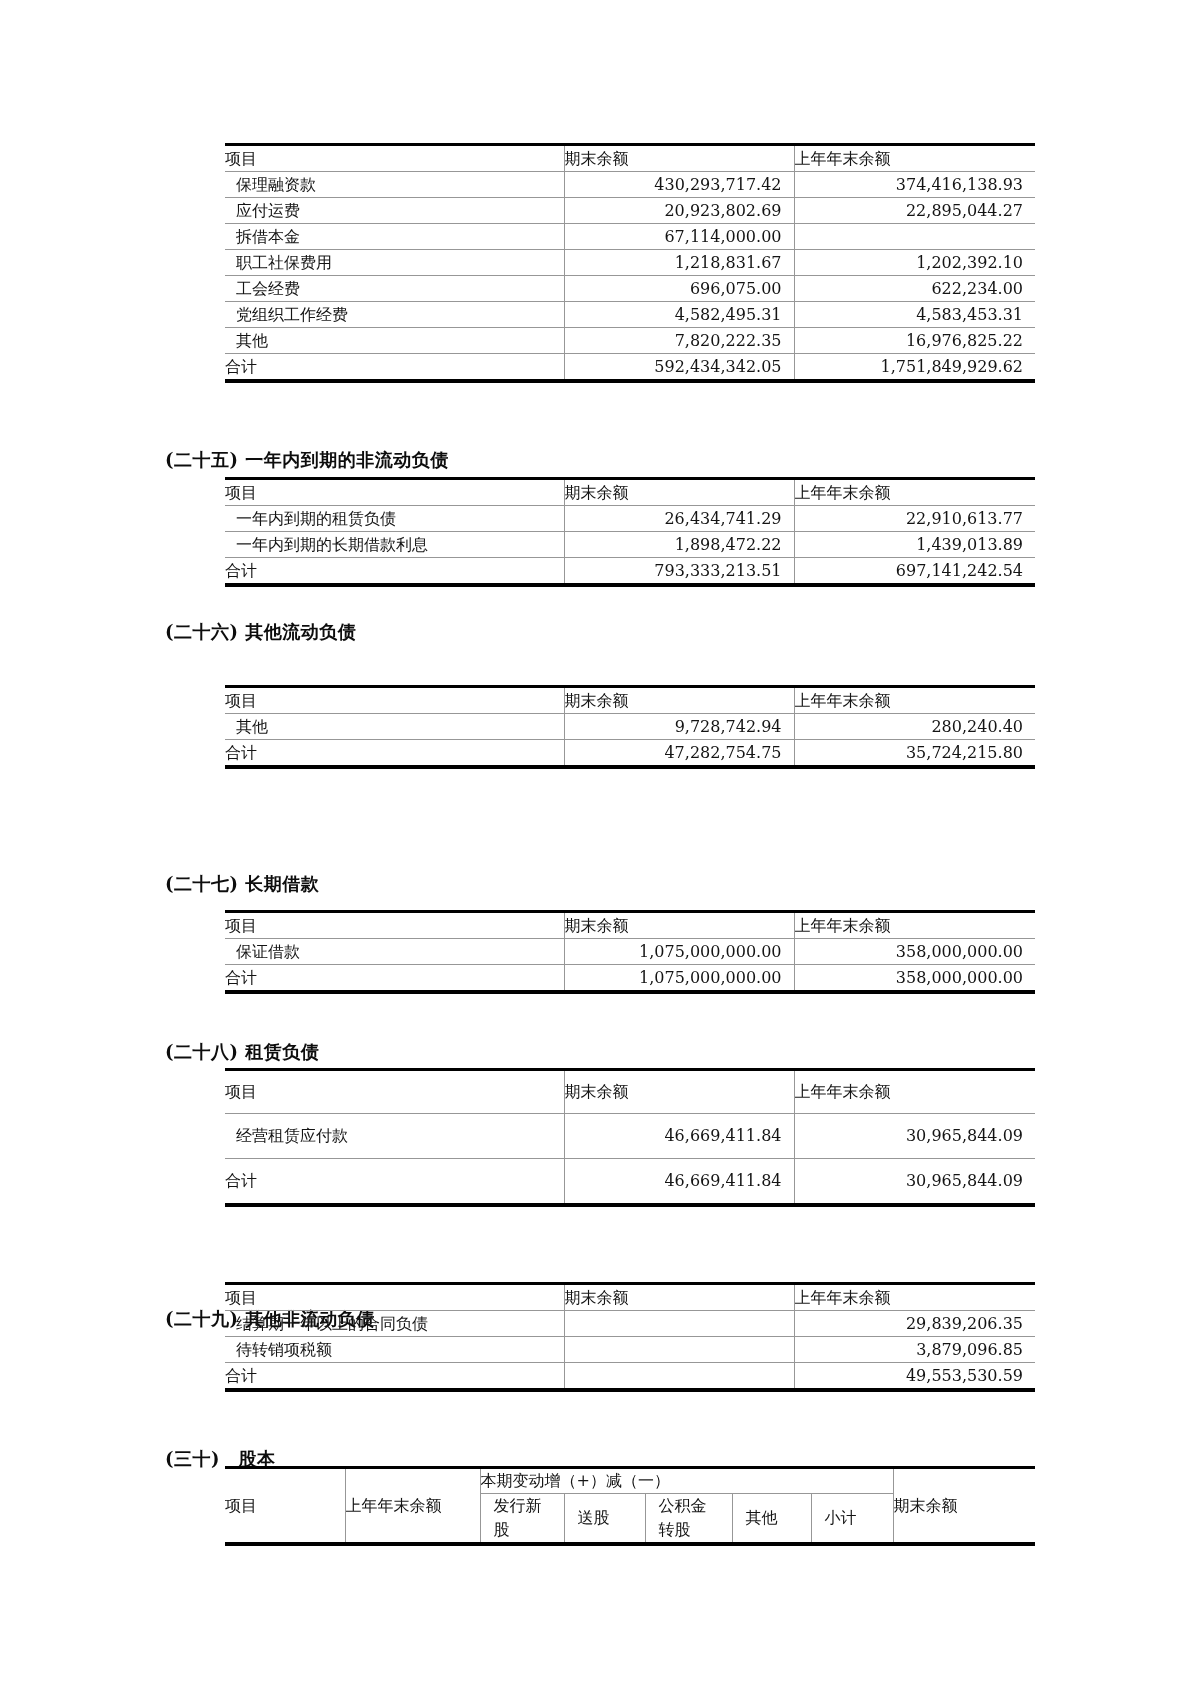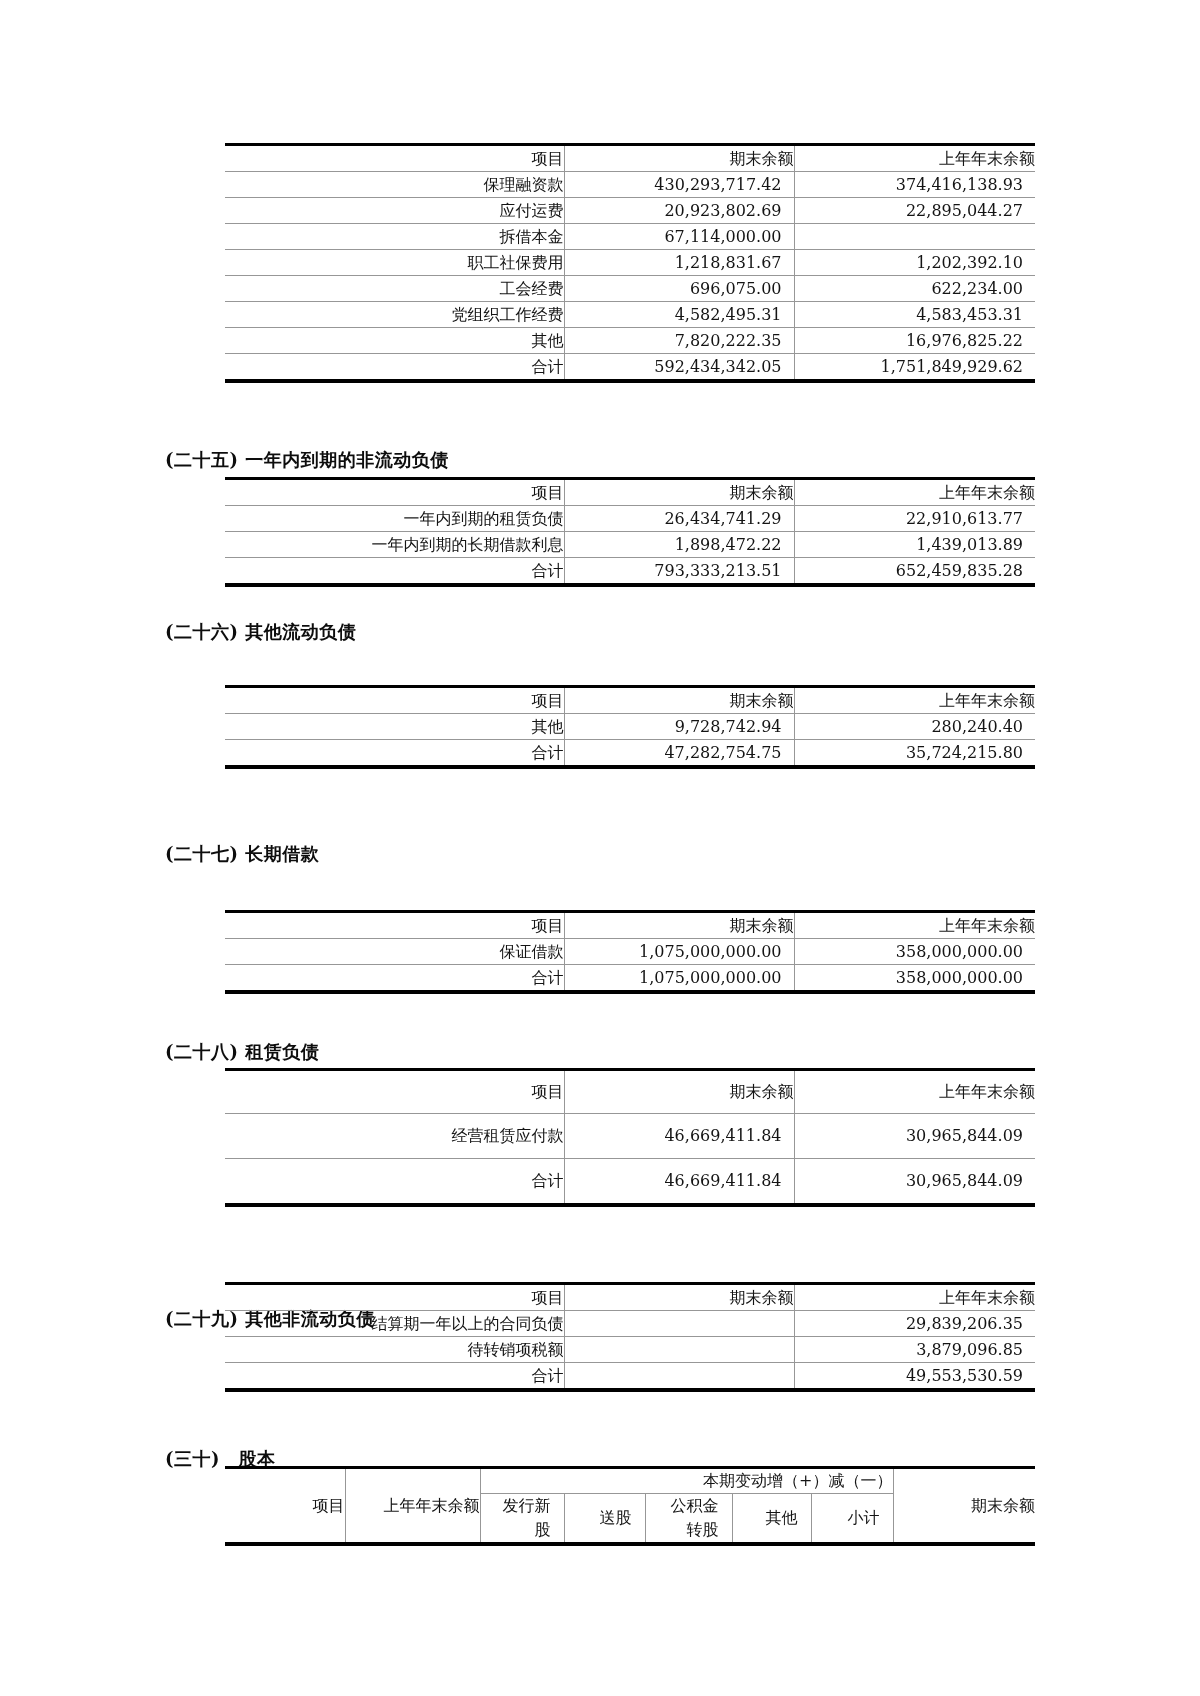--- a/index.html
+++ b/index.html
@@ -18,22 +18,22 @@
     border-collapse:collapse; table-layout:fixed;
     border-top:3px solid #000; border-bottom:4px solid #000;
     font-size:16px; color:#141414;
   }
   table.fin th, table.fin td {
     border-bottom:1px solid #979797;
     font-weight:normal; padding:0; height:25px; line-height:25px;
     white-space:nowrap; overflow:hidden;
   }
   table.fin th + th, table.fin td + td { border-left:1px solid #979797; }
-  table.fin .c   { text-align:right; }
-  table.fin .item{ text-align:right;  padding-left:11px; }
+  table.fin .c   { text-align:left; }
+  table.fin .item{ text-align:left;  padding-left:11px; }
   table.fin .num { text-align:right; padding-right:12px;padding-left:24px; }
   
   table.tall th { height:42px; line-height:42px; }
   table.tall td { height:44px; line-height:44px; }
   
   table.share th { white-space:normal; }
   table.share .group { height:24px; line-height:24px; }
   table.share .sub   { height:50px; line-height:24px; vertical-align:middle; padding:0 13px; }
   table.share .mid   { vertical-align:middle; line-height:22px; }
   table.share tr + tr th { border-left:1px solid #979797; }
@@ -121,21 +121,21 @@
           <td class="num">22,910,613.77</td>
         </tr>
         <tr>
           <td class="item">一年内到期的长期借款利息</td>
           <td class="num">1,898,472.22</td>
           <td class="num">1,439,013.89</td>
         </tr>
         <tr>
           <td class="c">合计</td>
           <td class="num">793,333,213.51</td>
-          <td class="num">652,459,835.28</td>
+          <td class="num">697,141,242.54</td>
         </tr>
       </tbody>
     </table>
 
   <h2 class="heading" style="top:620px">(二十六) 其他流动负债</h2>
   <table class="fin" style="top:685px">
     <colgroup>
         <col style="width:339px">
         <col style="width:230px">
         <col style="width:241px">
@@ -154,21 +154,21 @@
           <td class="num">280,240.40</td>
         </tr>
         <tr>
           <td class="c">合计</td>
           <td class="num">47,282,754.75</td>
           <td class="num">35,724,215.80</td>
         </tr>
       </tbody>
     </table>
 
-  <h2 class="heading" style="top:842px">(二十七) 长期借款</h2>
+  <h2 class="heading" style="top:872px">(二十七) 长期借款</h2>
   <table class="fin" style="top:910px">
     <colgroup>
         <col style="width:339px">
         <col style="width:230px">
         <col style="width:241px">
       </colgroup>
   <thead>
         <tr>
           <th class="c">项目</th>
           <th class="c">期末余额</th>

